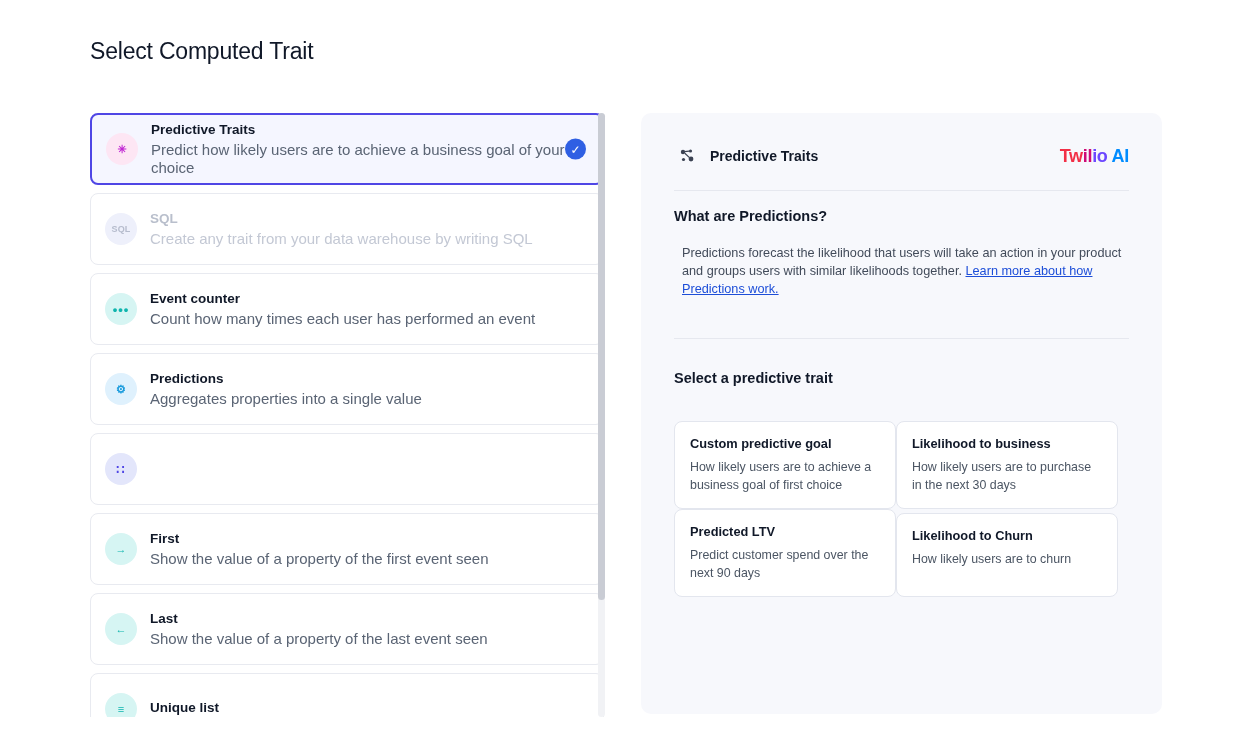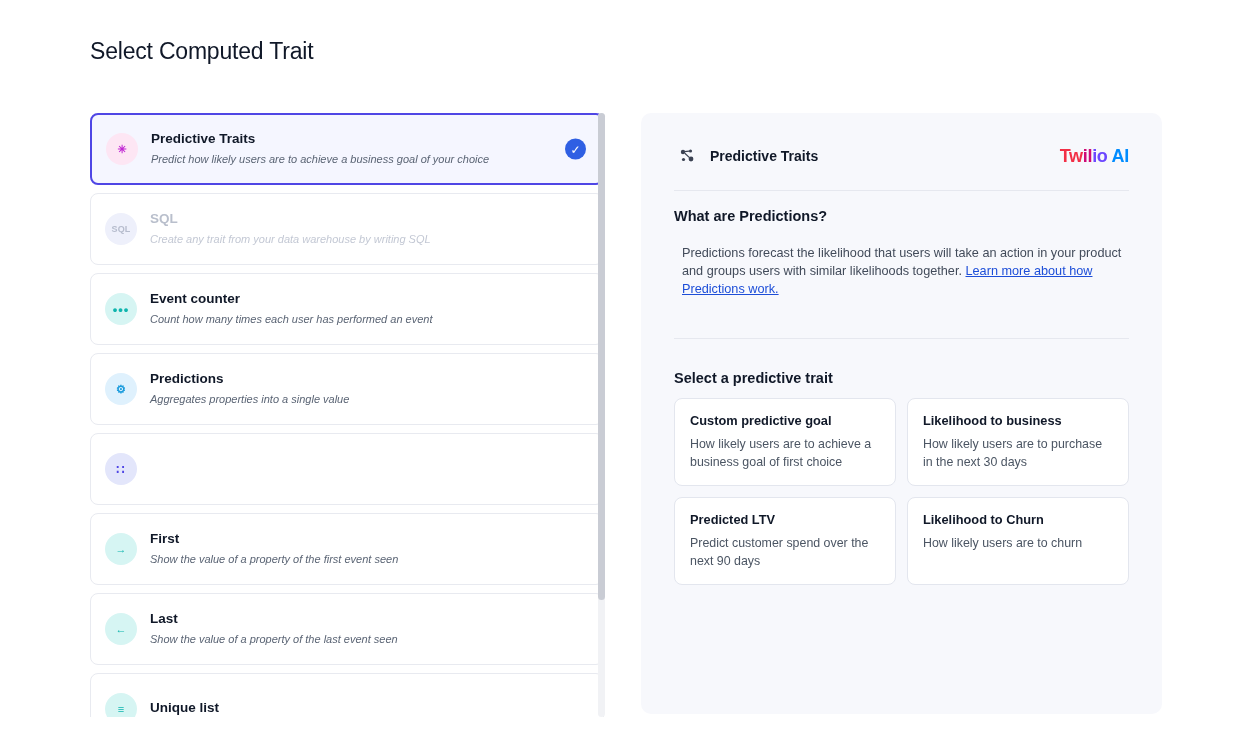--- a/index.html
+++ b/index.html
@@ -73,25 +73,24 @@
   .ic-indigo{ background: #e3e6fb; color: #4f46e5; }
   .card-text { min-width: 0; }
   .card-title {
     font-size: 13.5px;
     font-weight: bold;
     color: #101828;
     line-height: 18px;
   }
   .card-title.muted { color: #b9bfcc; }
   .card-desc {
-    font-size: 11px;
+    font-size: 15px;
     color: #5a6474;
     line-height: 18px;
     margin-top: 2px;
-    font-style: italic;
   }
   .card-desc.muted { color: #c3c8d4; }
   .check {
     position: absolute;
     right: 16px;
     top: 50%;
     transform: translateY(-50%);
     width: 21px; height: 21px;
     border-radius: 50%;
     background: #2f5fe3;
@@ -190,25 +189,25 @@
     margin-left: 8px;
   }
   .para a {
     color: #1d4ed8;
     text-decoration: underline;
   }
 
   .trait-grid {
     position: absolute;
     left: 674px;
-    top: 398px;
+    top: 421px;
     width: 455px;
     display: flex;
     flex-wrap: wrap;
-    gap: 11px;
+    align-items: flex-end;
   }
   .trait-card {
     width: 222px;
     min-height: 84px;
     background: #ffffff;
     border: 1px solid #e3e6ee;
     border-radius: 8px;
     padding: 13px 15px 14px 15px;
     cursor: pointer;
   }

